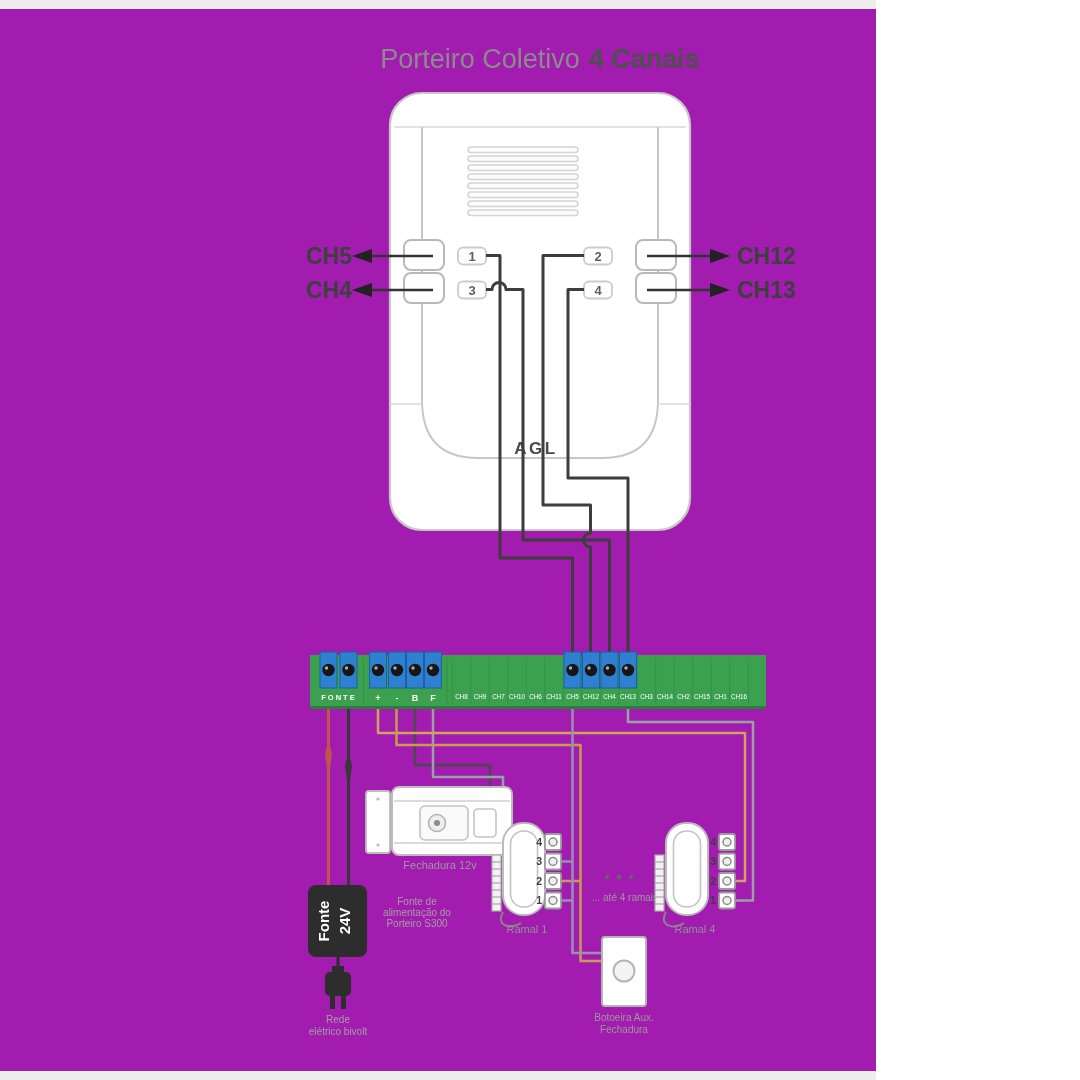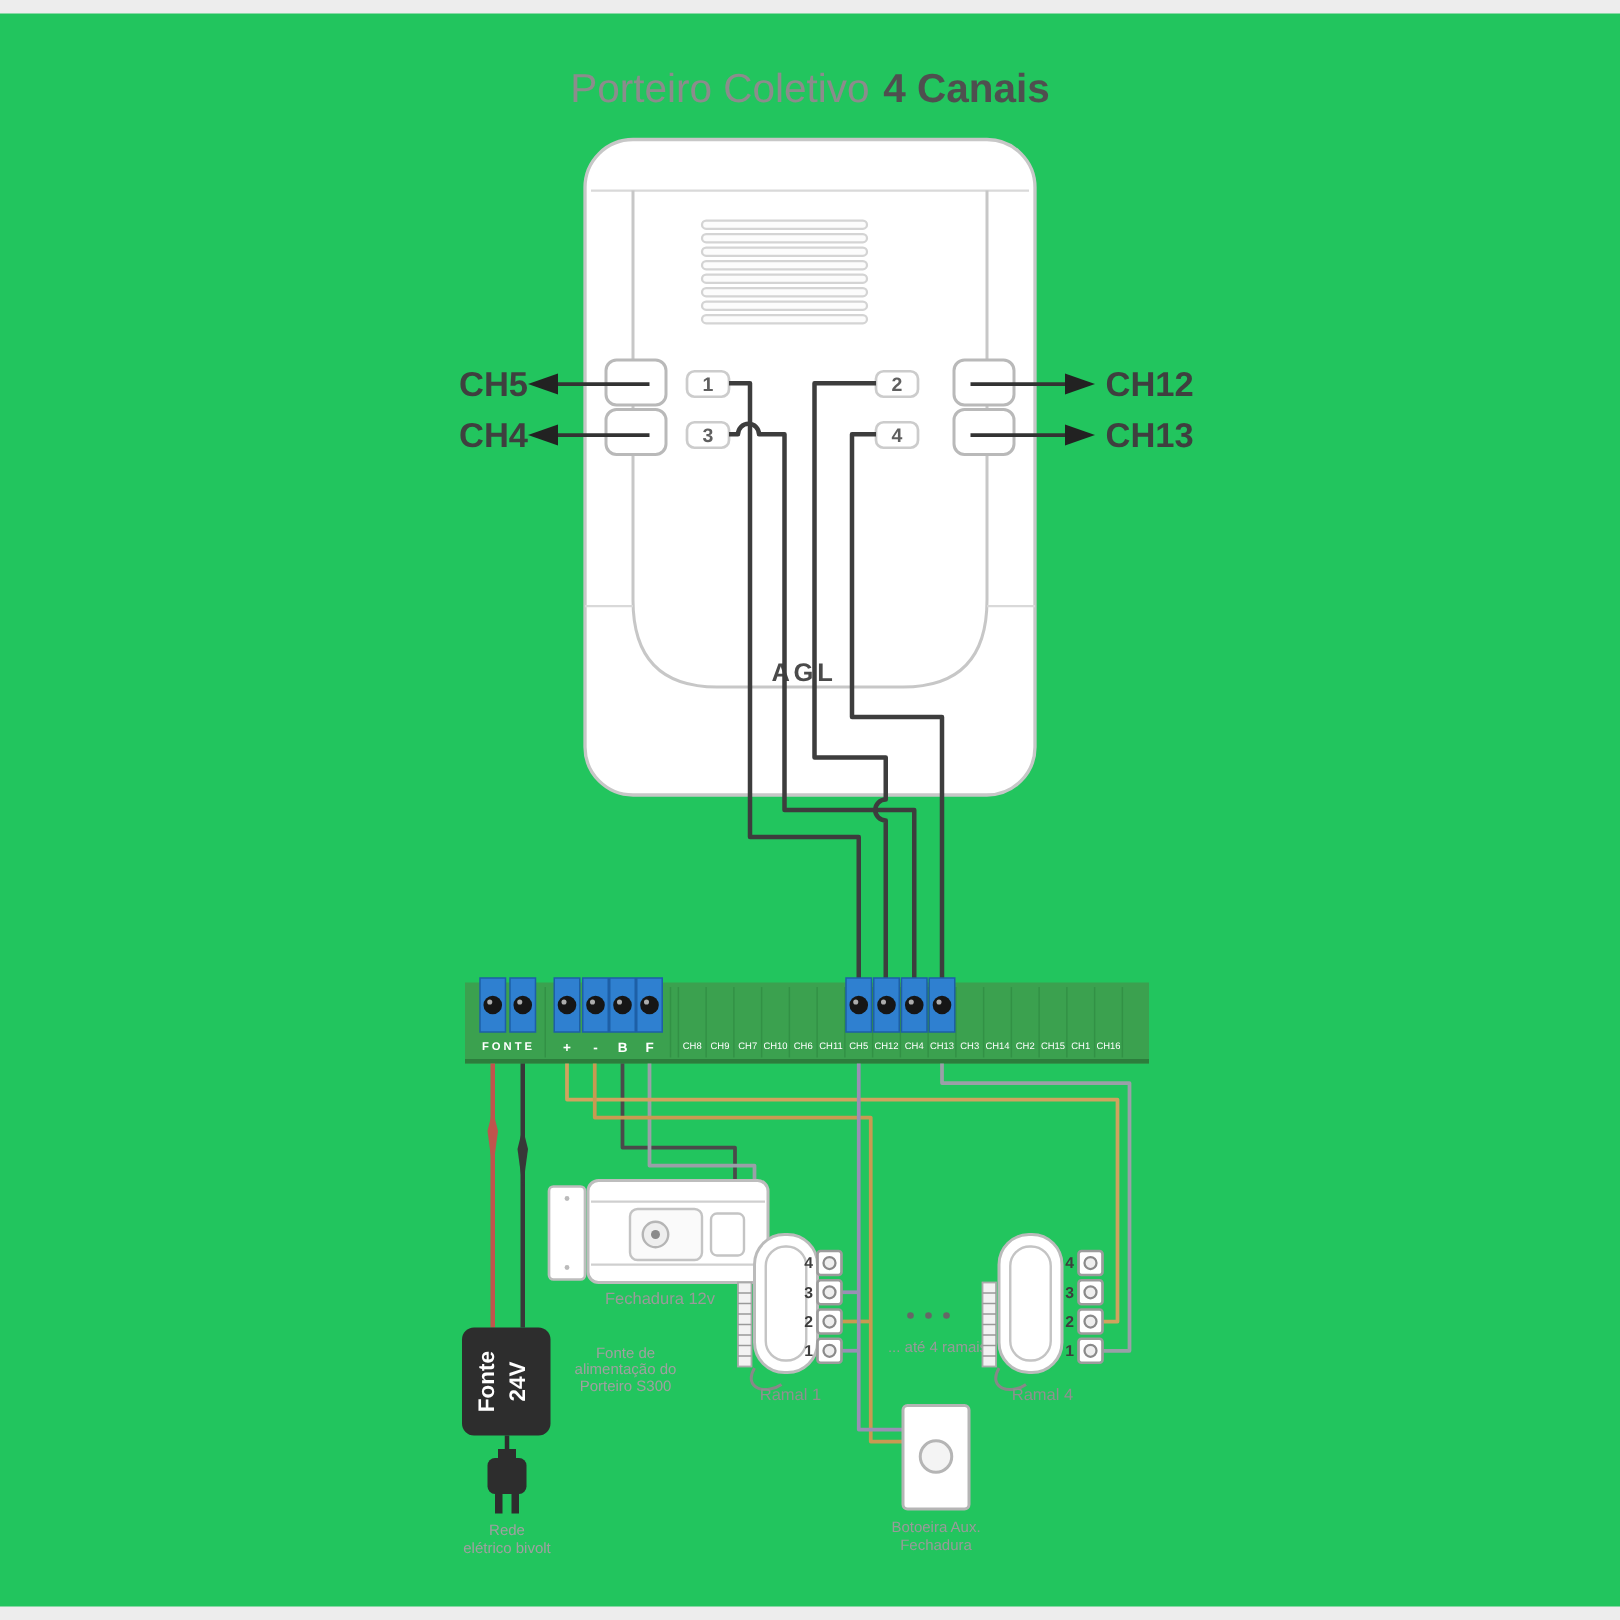--- a/index.html
+++ b/index.html
@@ -1,16 +1,16 @@
 <!DOCTYPE html>
 <html><head>
 <meta charset="utf-8">
 <style>
   html,body{margin:0;padding:0;background:#fff;}
-  .canvas{position:relative;width:1080px;height:1080px;background:#22c55e;overflow:hidden;
+  .canvas{position:relative;width:876px;height:1080px;background:#a21caf;overflow:hidden;
           font-family:"Liberation Sans",sans-serif;}
   svg{position:absolute;left:0;top:0;}
   svg text{font-family:"Liberation Sans",sans-serif;}
 </style>
 </head>
 <body>
 
 <div class="canvas">
 <svg width="1080" height="1080" viewBox="0 0 1080 1080">
 

